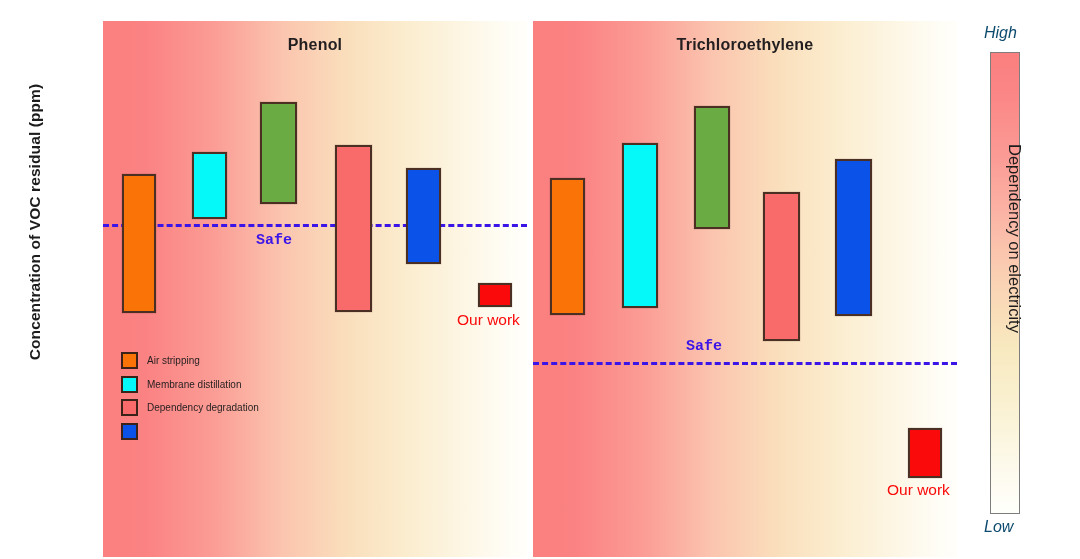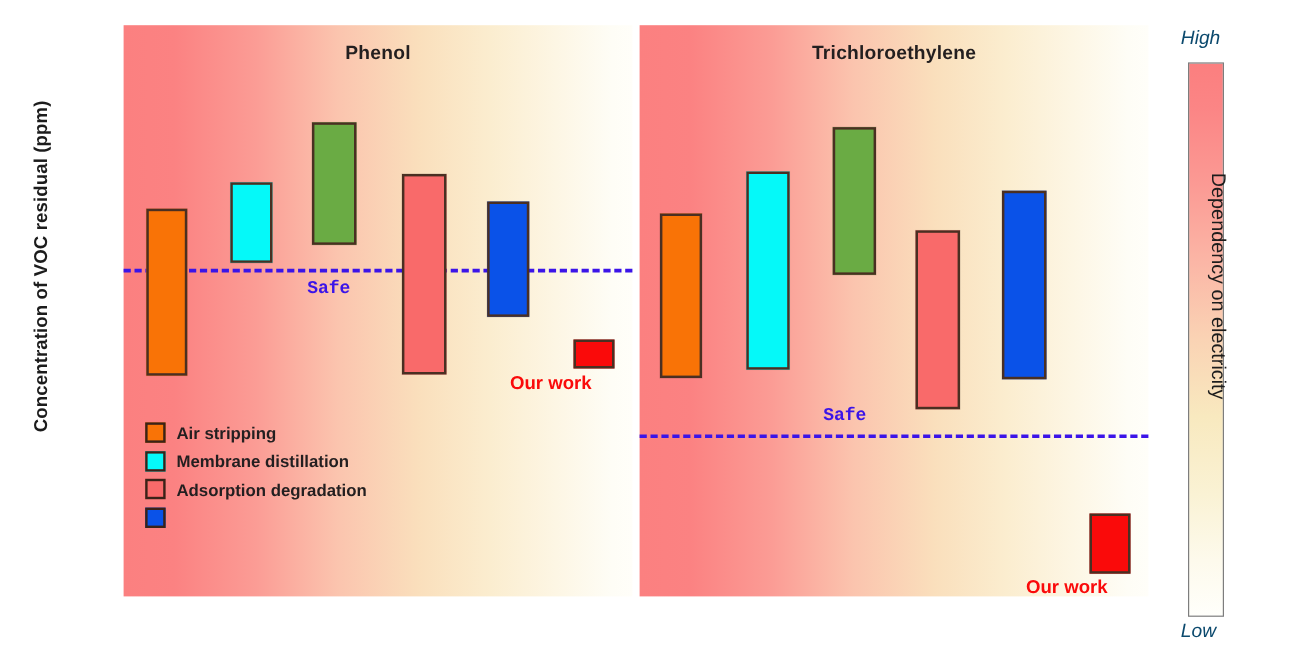--- a/index.html
+++ b/index.html
@@ -8,21 +8,21 @@
 
   
   .ylabel{
     position:absolute; left:-130px; top:213px; width:330px;
     transform:rotate(-90deg); transform-origin:center center;
     text-align:center; font-size:15.5px; font-weight:600; color:#1c1c1c;
     letter-spacing:.1px; white-space:nowrap;
   }
 
   
-  .panel{position:absolute;top:21px;height:476px;overflow:visible;}
+  .panel{position:absolute;top:21px;height:536px;overflow:visible;}
   .panel .bg{position:absolute;inset:0;
      background:linear-gradient(to right,#fb8080 0%,#fb8282 10%,#fb9c95 26%,
        #fbc4ae 42%,#fadfbc 58%,#fbedcf 72%,#fdf6e4 85%,#fefdf6 96%,#fffef9 100%);
   }
   #panel-left{left:103px;width:424px;}
   #panel-right{left:533px;width:424px;}
 
   .panel-title{
     position:absolute;left:0;right:0;top:15px;text-align:center;
     font-size:16px;font-weight:bold;color:#231f20;letter-spacing:.2px;
@@ -31,29 +31,29 @@
   
   .bar{position:absolute;border:2.1px solid #4a2f22;box-sizing:border-box;
        box-shadow:0 0 0 .4px rgba(0,0,0,.18);}
 
   
   .safe-line{position:absolute;left:0;right:0;height:0;
      border-top:3.4px dashed #3b14e8;}
   .safe-label{position:absolute;font-size:15px;font-weight:bold;color:#3b14e8;font-family:Liberation Mono, monospace;}
 
   
-  .ourwork-label{position:absolute;font-size:15.5px;font-weight:bold;color:#f41414;
-     white-space:nowrap;}
+  .ourwork-label{position:absolute;font-size:15.5px;font-weight:normal;color:#f41414;
+     white-space:nowrap;margin-left:32px;}
 
   
   .legend{position:absolute;left:121px;top:349px;}
   .legend-row{display:flex;align-items:center;height:23.5px;}
   .legend-swatch{width:17px;height:17px;border:2px solid #3a2218;box-sizing:border-box;
      margin-right:9px;flex:0 0 auto;}
-  .legend-text{font-size:14px;font-weight:bold;color:#231f20;white-space:nowrap;}
+  .legend-text{font-size:10px;font-weight:normal;color:#231f20;white-space:nowrap;}
 
   
   #colorbar-group{position:absolute;left:990px;top:24px;}
   .cb-cap{position:absolute;left:-6px;font-size:16px;color:#0c4a6e;font-style:italic;}
   .cb-bar{position:absolute;left:0;top:28px;width:30px;height:462px;
      border:1.6px solid #7d7d7d;box-sizing:border-box;
      background:linear-gradient(to bottom,#fb7f7f 0%,#fb8585 8%,#fb9a94 22%,
         #fbb6a6 36%,#fad3b4 50%,#f8e9bf 64%,#faf2d4 78%,#fdfaec 90%,#fffffb 100%);}
   .cb-title{position:absolute;left:34px;top:120px;width:280px;
      transform:rotate(90deg);transform-origin:left top;
@@ -99,21 +99,21 @@
     <div class="legend-row">
       <span class="legend-swatch" style="background: rgb(249, 115, 6);"></span>
       <span class="legend-text">Air stripping</span>
     </div>
     <div class="legend-row">
       <span class="legend-swatch" style="background: rgb(5, 249, 249);"></span>
       <span class="legend-text">Membrane distillation</span>
     </div>
     <div class="legend-row">
       <span class="legend-swatch" style="background: rgb(249, 106, 106);"></span>
-      <span class="legend-text">Adsorption degradation</span>
+      <span class="legend-text">Dependency degradation</span>
     </div>
     <div class="legend-row">
       <span class="legend-swatch" style="background: rgb(10, 82, 232);"></span>
     </div>
   </div>
 
 <div id="colorbar-group">
   <div class="cb-cap" style="top:0">High</div>
   <div class="cb-bar"></div>
   <div class="cb-cap" style="top:494px">Low</div>

